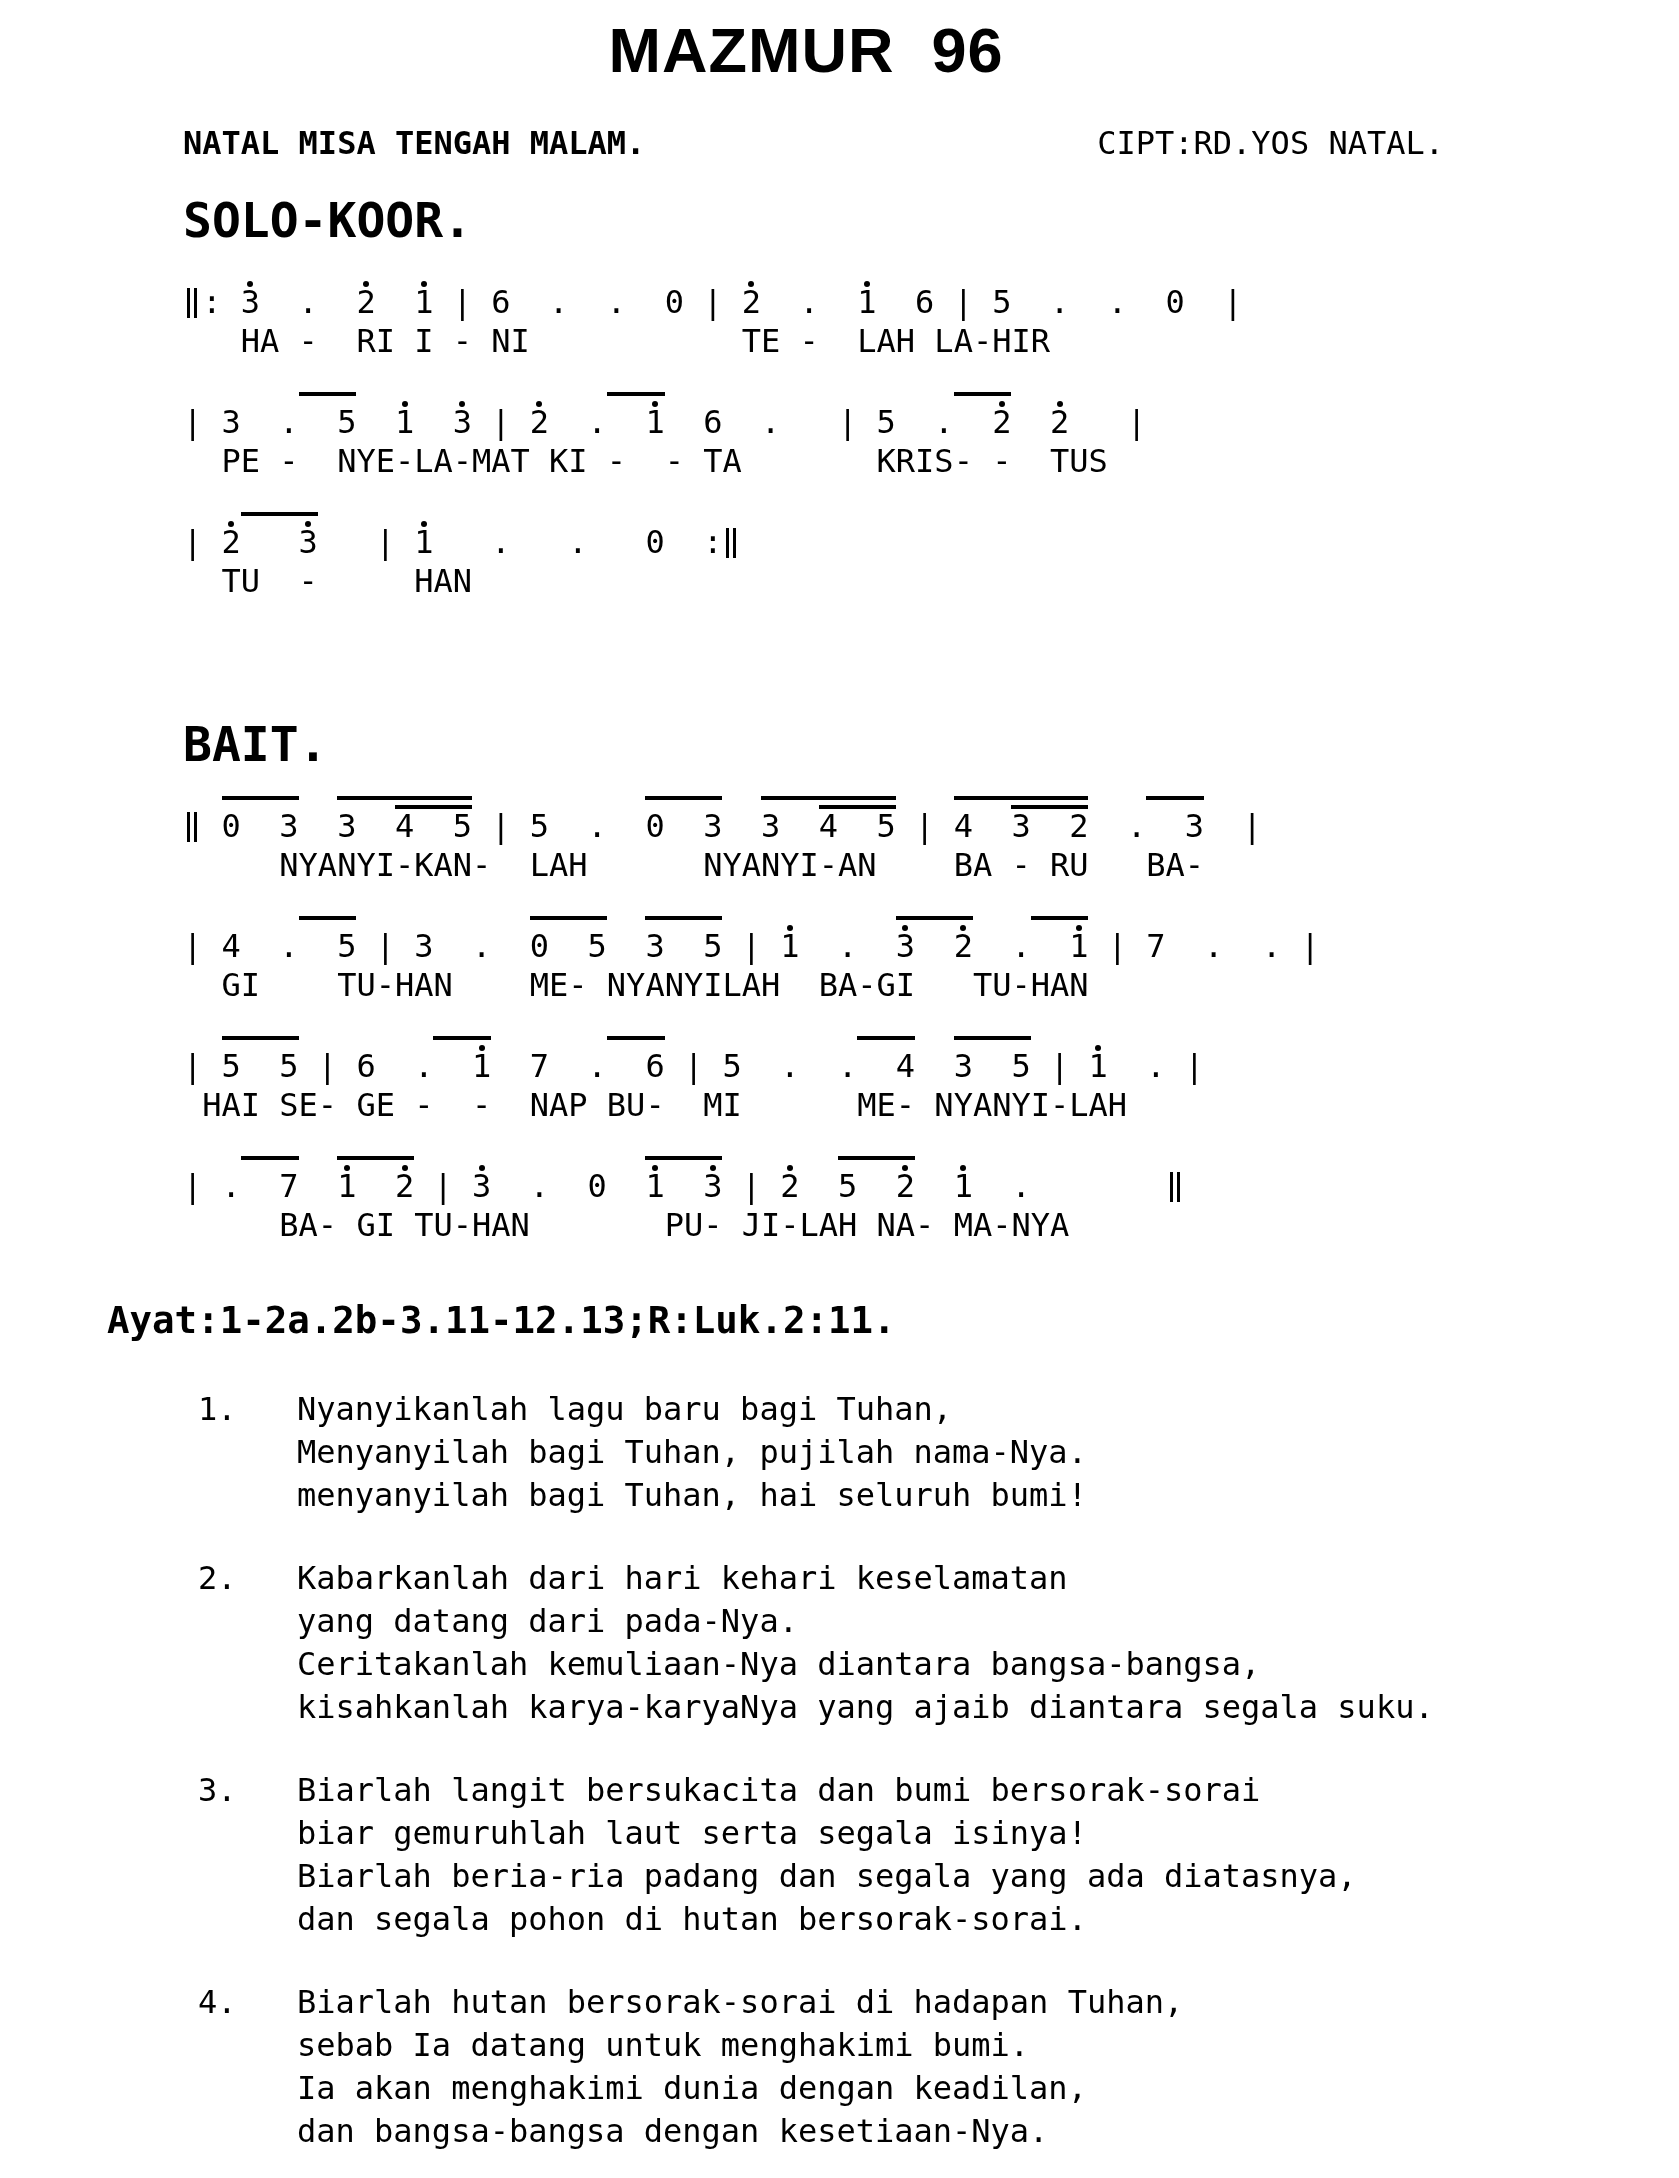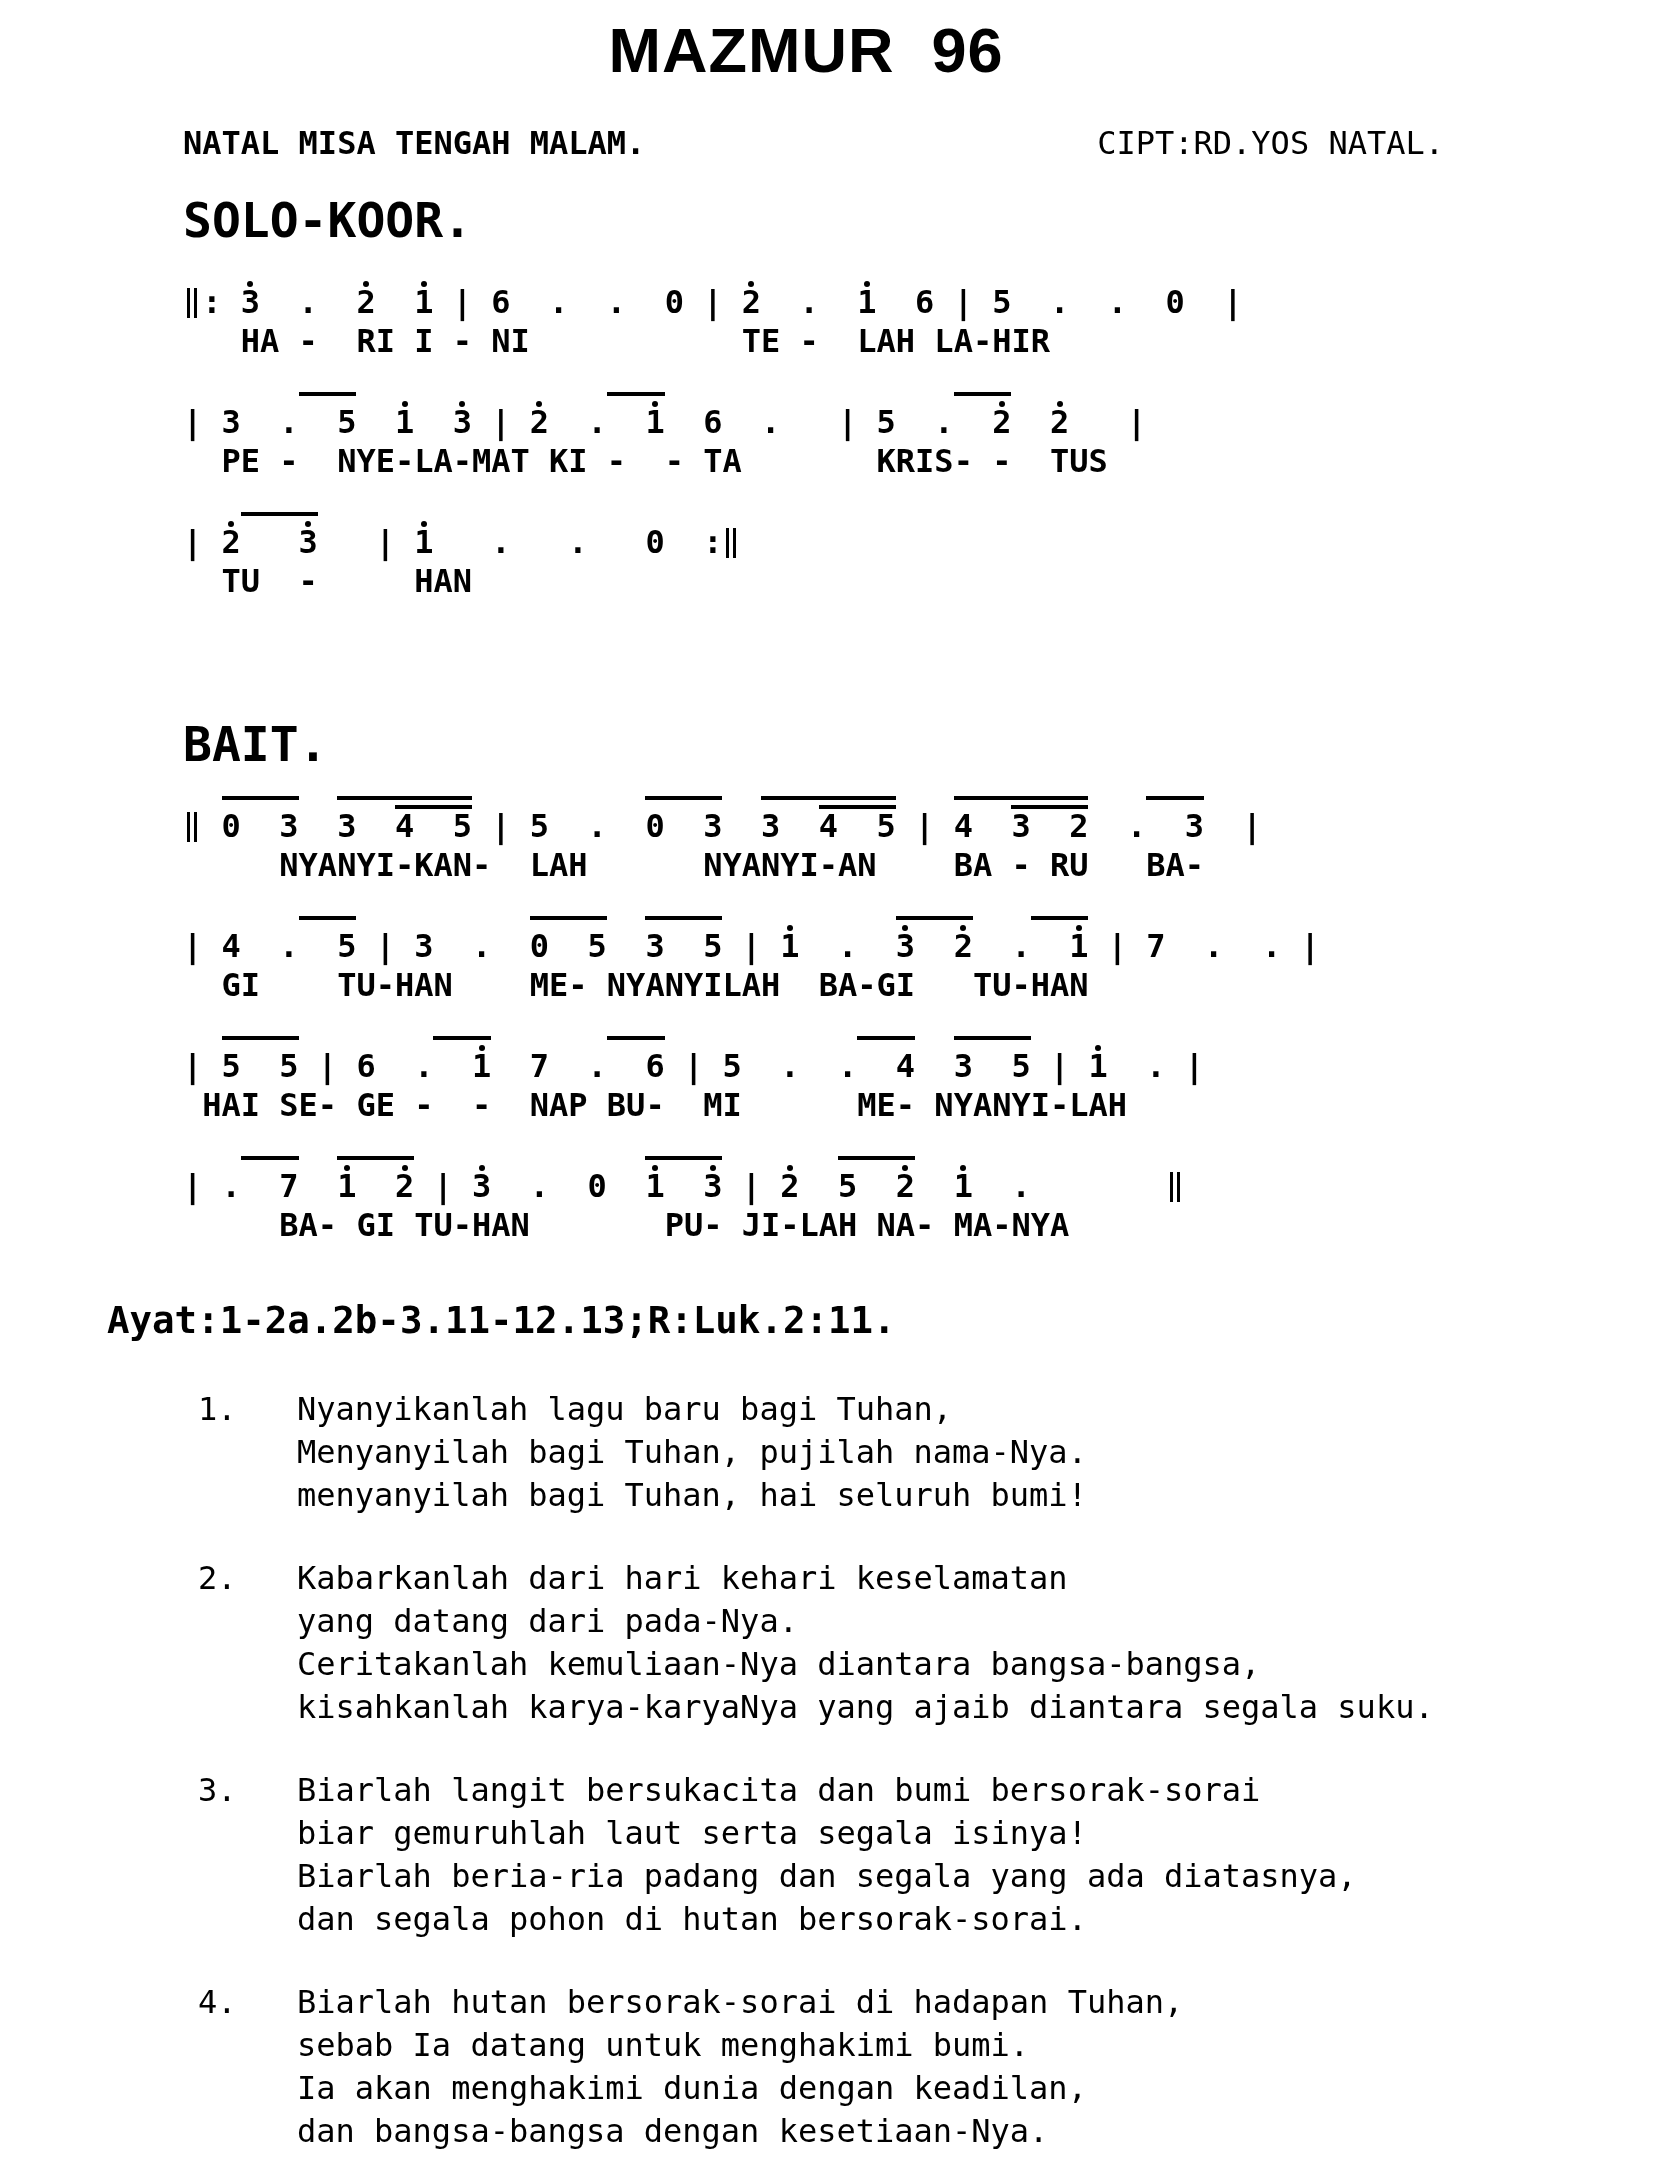--- a/index.html
+++ b/index.html
@@ -14,21 +14,21 @@
     font-size:63px; letter-spacing:1px; text-align:center;
     white-space:pre; padding-top:14px;
   }
   .header-row{
     display:flex; justify-content:space-between;
     margin:36px 168px 4px 183px; line-height:43px;
   }
   .occasion{ font-weight:bold; }
   .sec-heading{ margin:34px 16px 0 183px; font-weight:bold; line-height:43px; }
   .sec-heading.bait{ margin-top:121px; }
-  .notation{ margin-left:183px;font-weight:bold; }
+  .notation{ margin-left:183px; }
   .mline{ margin-top:12px; }
   .nrow{ white-space:pre; line-height:36px; padding-top:30px; }
   .nc{ display:inline-block; width:1ch; position:relative; white-space:pre; }
   .nc.o1::before{
     content:""; position:absolute; left:0; right:0; top:-12px;
     height:4px; background:#000;
   }
   .nc.o2::after{
     content:""; position:absolute; left:0; right:0; top:-3px;
     height:4px; background:#000;

